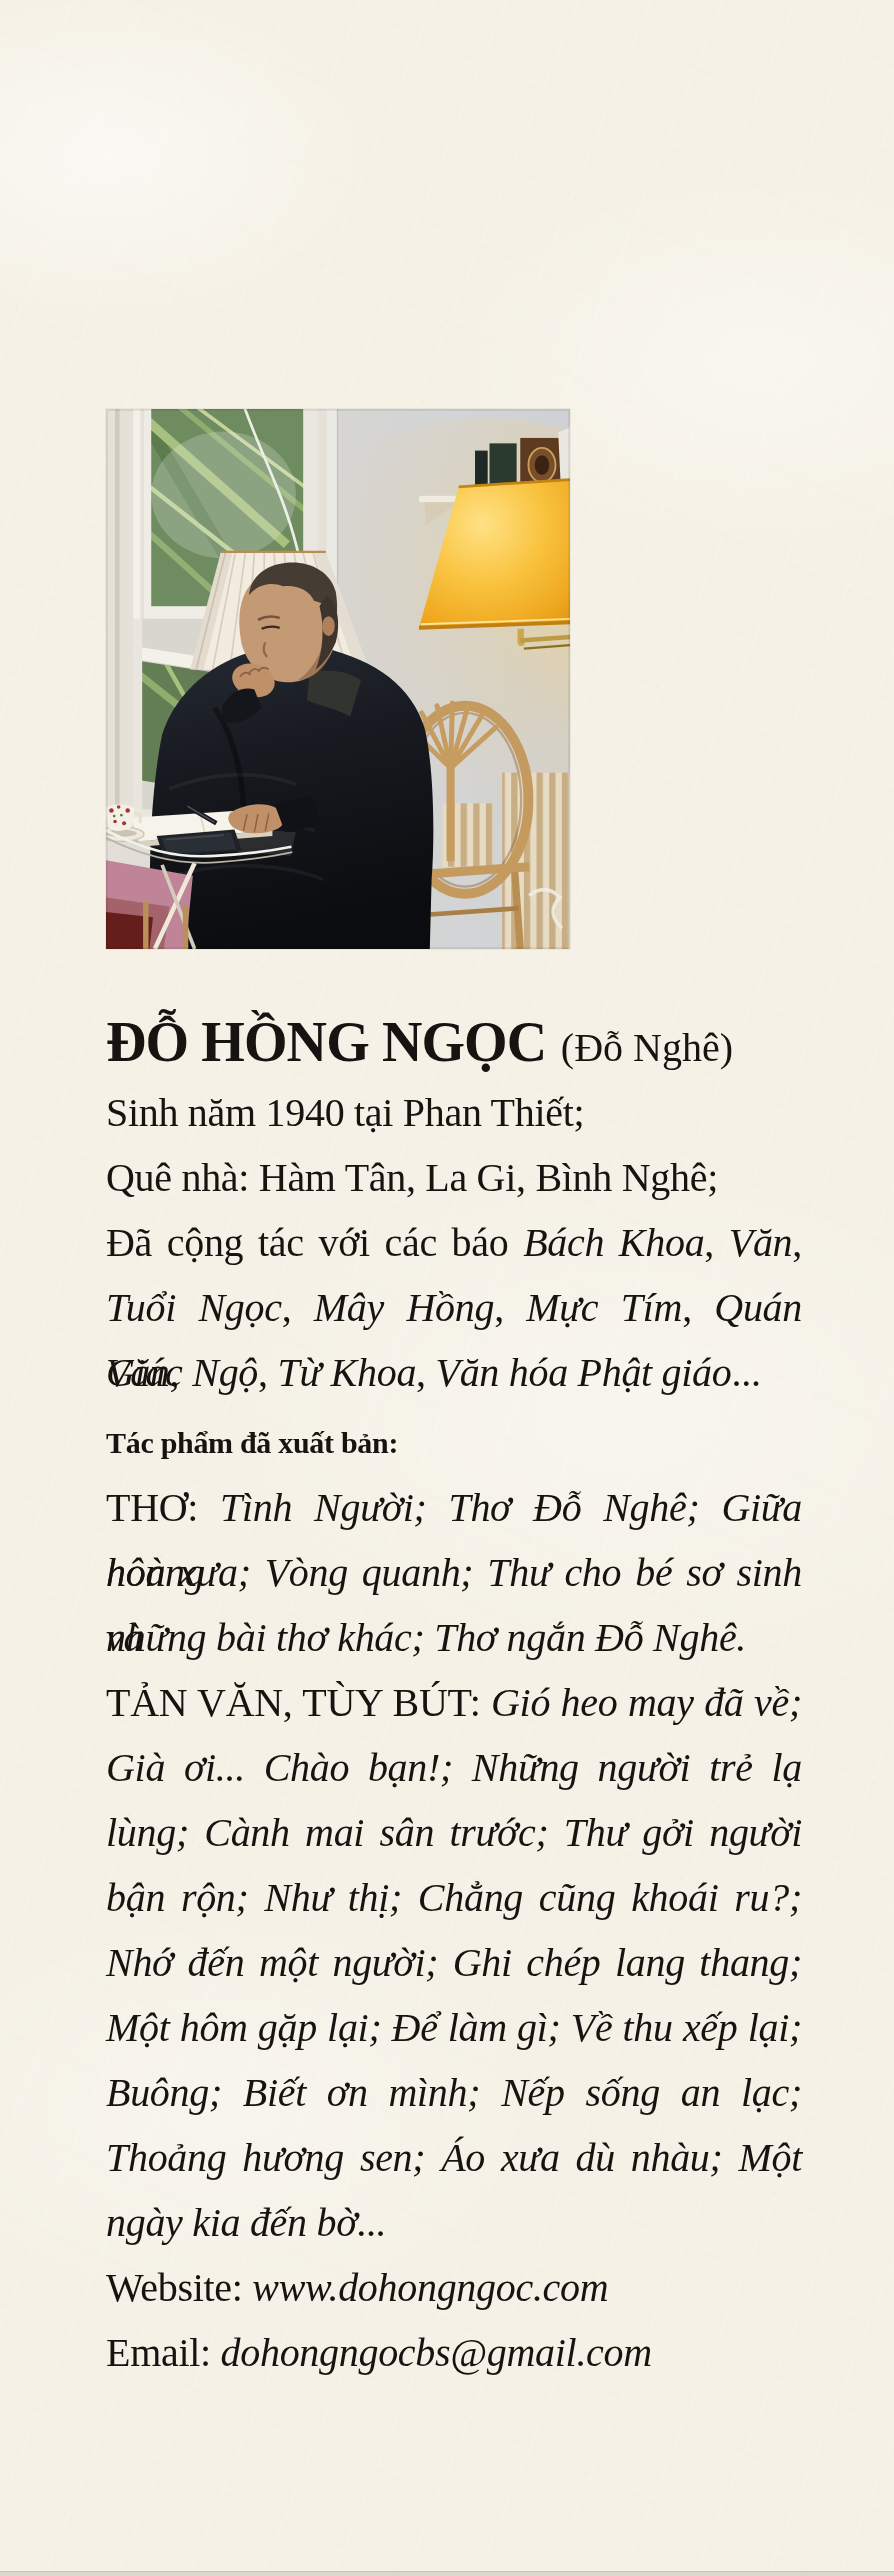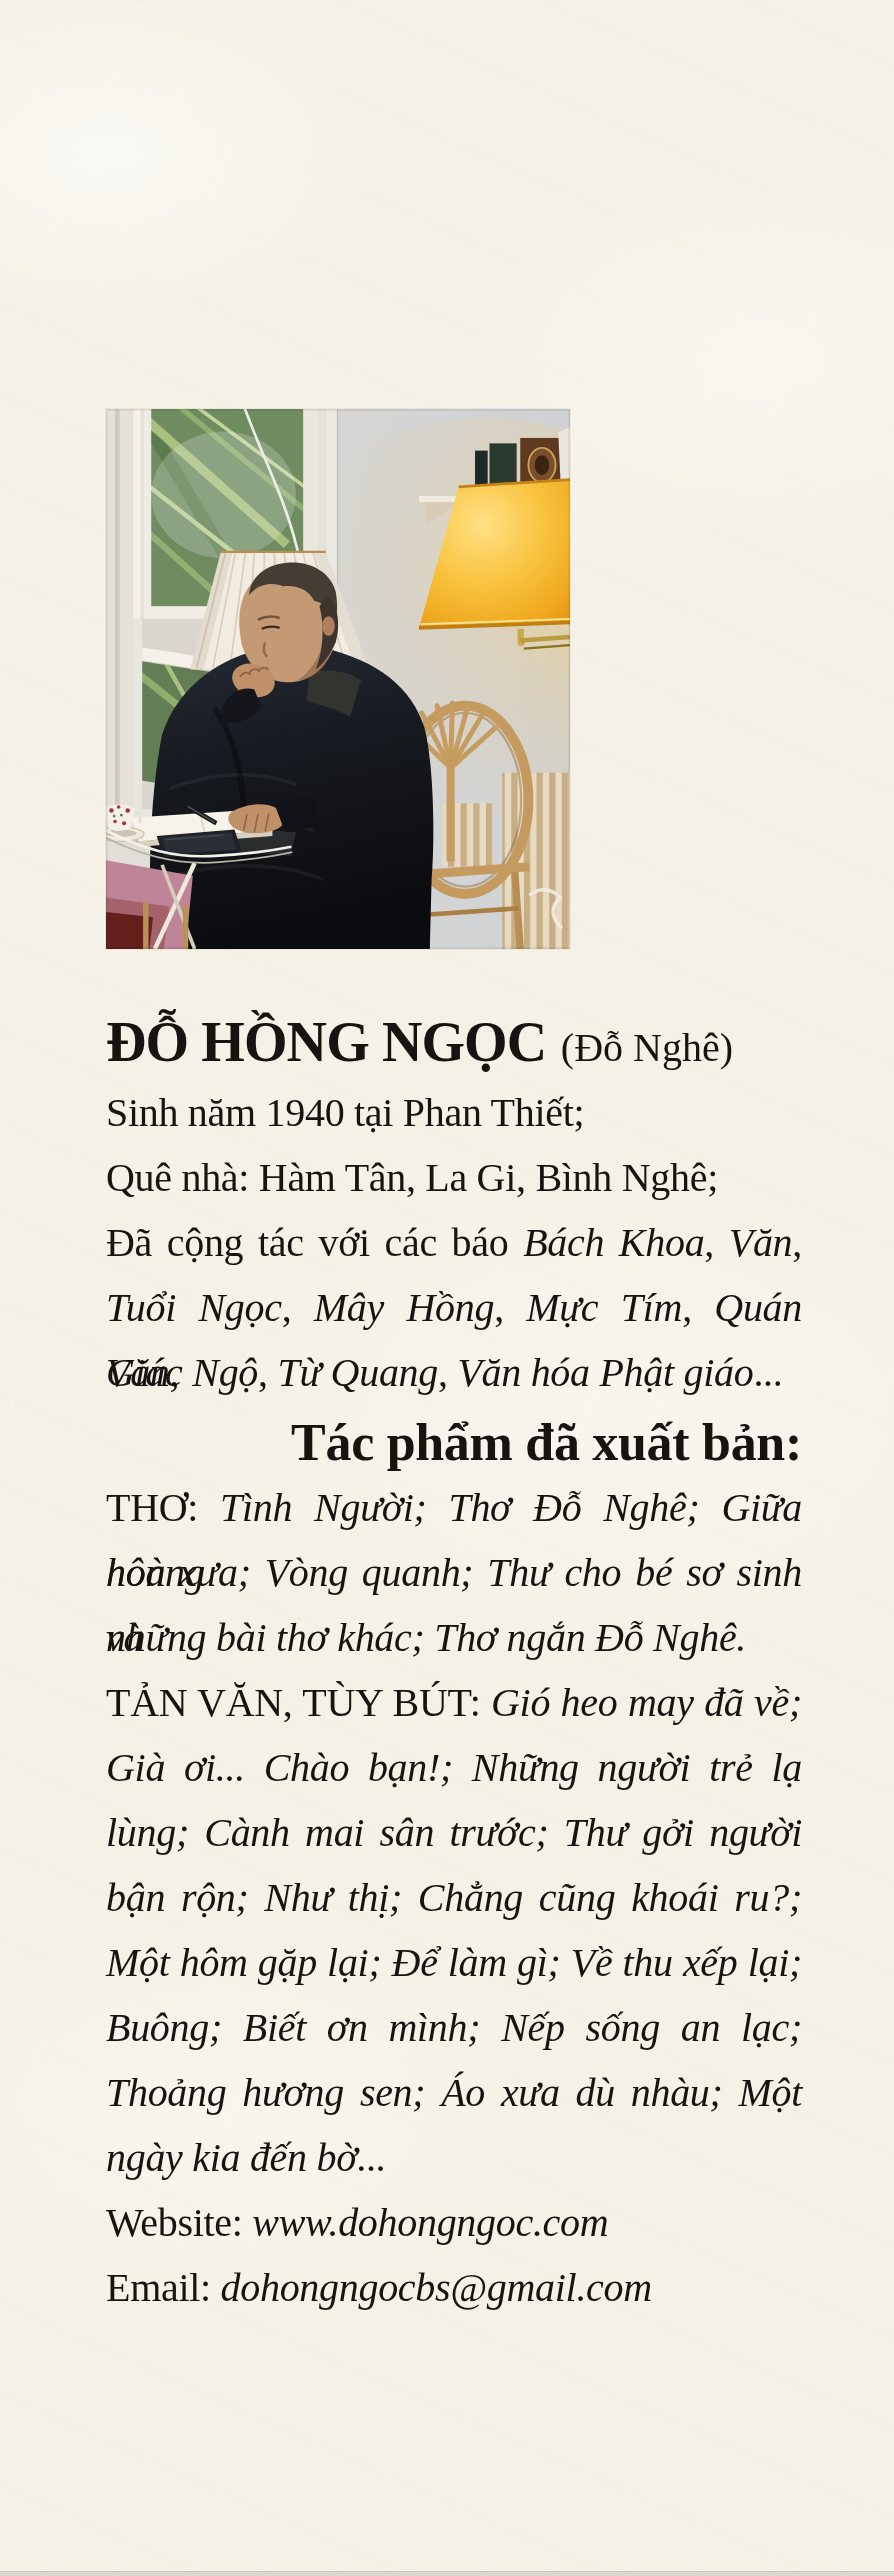--- a/index.html
+++ b/index.html
@@ -28,21 +28,21 @@
     box-shadow:0 0 0 0.9px rgba(0,0,0,.05);
   }
   .photo svg{display:block;width:100%;height:100%;}
   .text-block{position:absolute;left:106px;top:1004px;width:696px;}
   .title-line{margin:0;height:76px;line-height:76px;white-space:nowrap;font-weight:normal;}
   .title-name{font-weight:bold;font-size:56px;letter-spacing:-0.9px;}
   .title-alias{font-size:40px;margin-left:14.5px;}
   .bio-line{height:65px;line-height:65px;font-size:40px;letter-spacing:-0.3px;}
   .bio-line.justify{text-align:justify;text-align-last:justify;}
   .bio-line.left{text-align:left;}
-  .bio-line.heading{margin-top:5.4px;font-size:52px;text-align:right;}
+  .bio-line.heading{margin-top:5.4px;font-size:30px;}
   .seg-italic{font-style:italic;}
   .seg-bold{font-weight:bold;}
   .seg-regular{font-style:normal;}
   .page-edge{position:absolute;left:0;right:0;bottom:0;height:4.5px;background:#dad7cf;border-top:0.9px solid #c8c5bd;}
 </style>
 </head>
 <body>
 
 <div class="texture"></div>
 
@@ -271,29 +271,30 @@
 
 <main class="text-block">
   <h1 class="title-line">
     <span class="title-name">ĐỖ HỒNG NGỌC</span><span class="title-alias">(Đỗ Nghê)</span>
   </h1>
   <div>
       <div class="bio-line left"><span class="seg-regular">Sinh năm 1940 tại Phan Thiết;</span></div>
       <div class="bio-line left"><span class="seg-regular">Quê nhà: Hàm Tân, La Gi, Bình Nghê;</span></div>
       <div class="bio-line justify"><span class="seg-regular">Đã cộng tác với các báo </span><span class="seg-italic">Bách Khoa</span><span class="seg-regular">, </span><span class="seg-italic">Văn</span><span class="seg-regular">,</span></div>
       <div class="bio-line justify"><span class="seg-italic">Tuổi Ngọc</span><span class="seg-regular">, </span><span class="seg-italic">Mây Hồng</span><span class="seg-regular">, </span><span class="seg-italic">Mực Tím</span><span class="seg-regular">, </span><span class="seg-italic">Quán Văn</span><span class="seg-regular">,</span></div>
-      <div class="bio-line left"><span class="seg-italic">Giác Ngộ</span><span class="seg-regular">, </span><span class="seg-italic">Từ Quang</span><span class="seg-regular">, </span><span class="seg-italic">Văn hóa Phật giáo</span><span class="seg-regular">...</span></div>
+      <div class="bio-line left"><span class="seg-italic">Giác Ngộ</span><span class="seg-regular">, </span><span class="seg-italic">Từ Khoa</span><span class="seg-regular">, </span><span class="seg-italic">Văn hóa Phật giáo</span><span class="seg-regular">...</span></div>
       <div class="bio-line left heading"><span class="seg-bold">Tác phẩm đã xuất bản:</span></div>
       <div class="bio-line justify"><span class="seg-regular">THƠ: </span><span class="seg-italic">Tình Người; Thơ Đỗ Nghê; Giữa hoàng</span></div>
       <div class="bio-line justify"><span class="seg-italic">hôn xưa; Vòng quanh; Thư cho bé sơ sinh và</span></div>
       <div class="bio-line left"><span class="seg-italic">những bài thơ khác; Thơ ngắn Đỗ Nghê.</span></div>
       <div class="bio-line justify"><span class="seg-regular">TẢN VĂN, TÙY BÚT: </span><span class="seg-italic">Gió heo may đã về;</span></div>
       <div class="bio-line justify"><span class="seg-italic">Già ơi... Chào bạn!; Những người trẻ lạ</span></div>
       <div class="bio-line justify"><span class="seg-italic">lùng; Cành mai sân trước; Thư gởi người</span></div>
       <div class="bio-line justify"><span class="seg-italic">bận rộn; Như thị; Chẳng cũng khoái ru?;</span></div>
+      <div class="bio-line justify"><span class="seg-italic">Nhớ đến một người; Ghi chép lang thang;</span></div>
       <div class="bio-line justify"><span class="seg-italic">Một hôm gặp lại; Để làm gì; Về thu xếp lại;</span></div>
       <div class="bio-line justify"><span class="seg-italic">Buông; Biết ơn mình; Nếp sống an lạc;</span></div>
       <div class="bio-line justify"><span class="seg-italic">Thoảng hương sen; Áo xưa dù nhàu; Một</span></div>
       <div class="bio-line left"><span class="seg-italic">ngày kia đến bờ...</span></div>
       <div class="bio-line left"><span class="seg-regular">Website: </span><span class="seg-italic">www.dohongngoc.com</span></div>
       <div class="bio-line left"><span class="seg-regular">Email: </span><span class="seg-italic">dohongngocbs@gmail.com</span></div>
     </div>
 </main>
 
 <div class="page-edge"></div>

